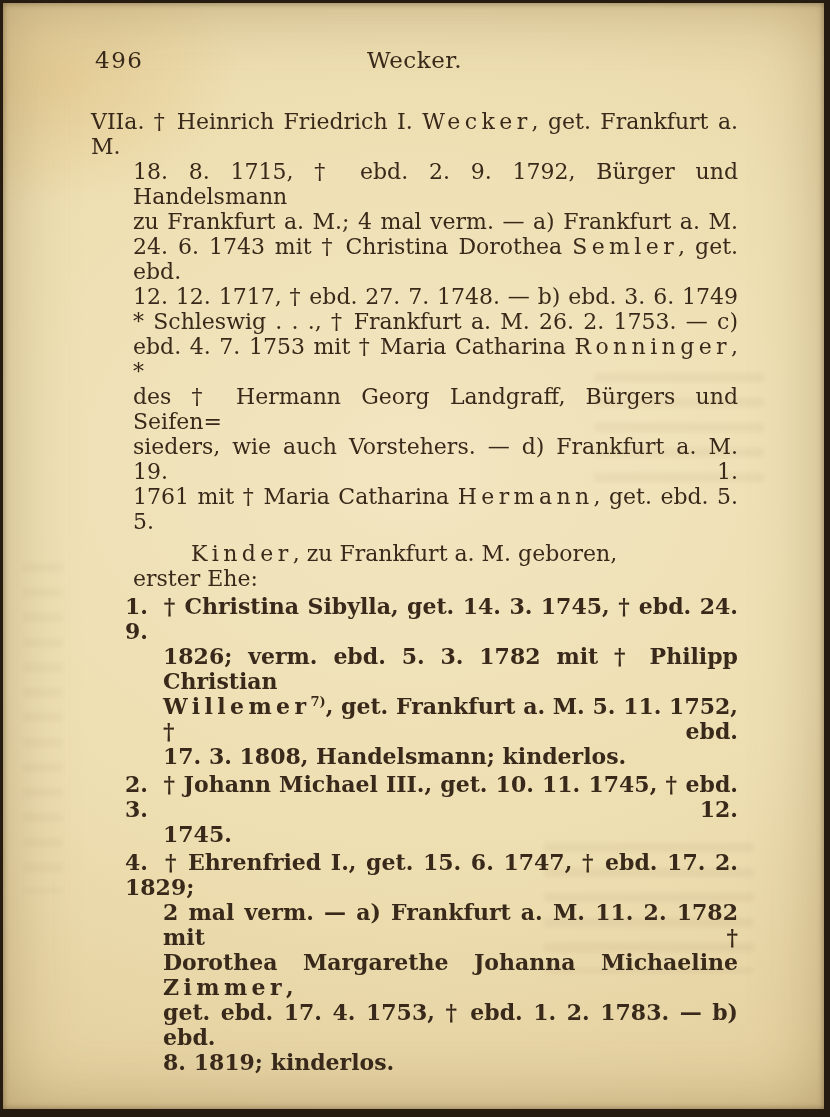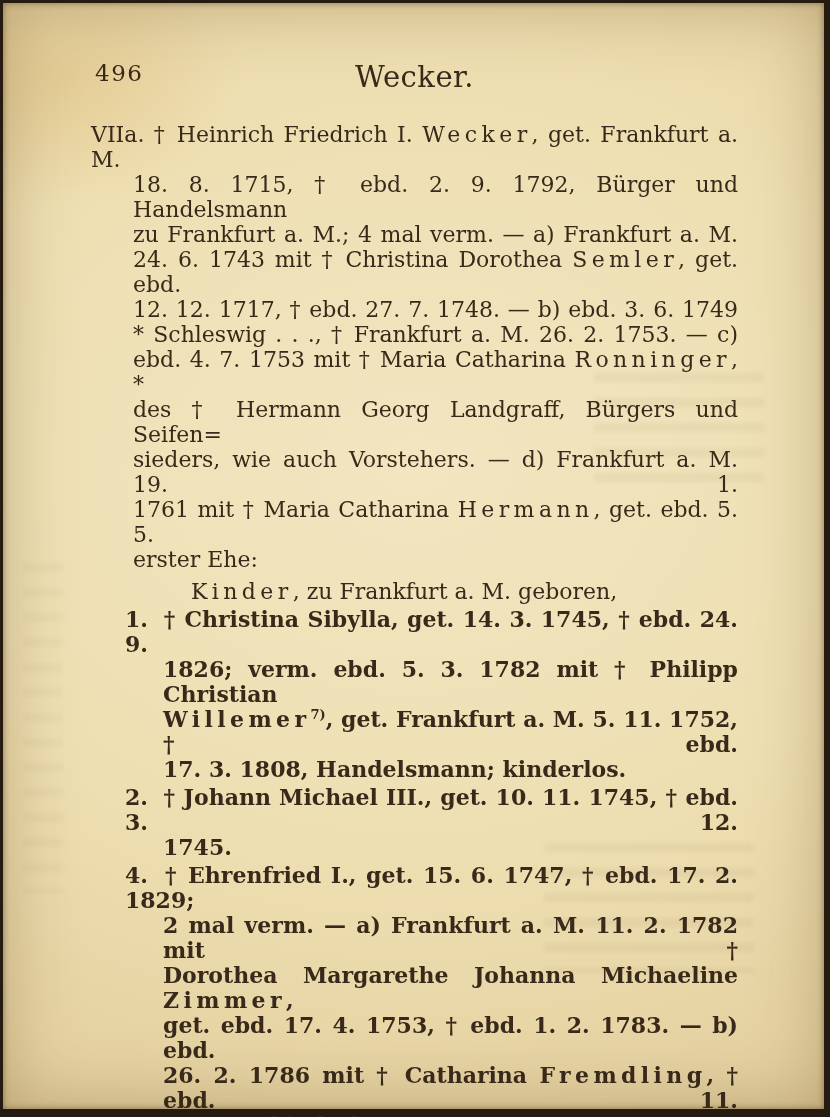--- a/index.html
+++ b/index.html
@@ -24,23 +24,23 @@
     position:absolute;
     pointer-events:none;
     opacity:.10;
     filter:blur(2px);
     background:repeating-linear-gradient(180deg, rgba(105,80,45,.55) 0 9px, rgba(105,80,45,0) 9px 25px);
   }
   .ghost.g1{right:60px;top:370px;width:170px;height:120px;}
   .ghost.g2{right:70px;top:840px;width:210px;height:130px;}
   .ghost.g3{left:20px;top:560px;width:40px;height:330px;opacity:.07;}
 
-  .header-row{position:relative;height:30px;margin-bottom:32px;margin-top:13px;}
+  .header-row{position:relative;height:30px;margin-bottom:32px;}
   .pageno{position:absolute;left:4px;top:0;font-size:23px;letter-spacing:1.5px;}
-  .running-head{display:block;text-align:center;font-size:29px;letter-spacing:.5px;}
+  .running-head{display:block;text-align:center;font-size:23px;letter-spacing:.5px;}
 
   .line{font-size:22px;line-height:25px;min-height:25px;}
   .line.j{text-align:justify;text-align-last:justify;}
   .seg{white-space:pre-wrap;}
   .seg.sp{letter-spacing:.2em;margin-top:36px;}
   .seg.sup{vertical-align:super;font-size:13px;letter-spacing:0;line-height:0;}
 
   .block.entry{margin-top:0;}
   .entry .line{padding-left:42px;}
   .entry .line.first{padding-left:0;}
@@ -74,39 +74,38 @@
         <div class="line j cont"><span class="seg">18. 8. 1715, † ebd. 2. 9. 1792, Bürger und Handelsmann</span></div>
         <div class="line j cont"><span class="seg">zu Frankfurt a. M.; 4 mal verm. — a) Frankfurt a. M.</span></div>
         <div class="line j cont"><span class="seg">24. 6. 1743 mit † Christina Dorothea </span><span class="seg sp">Semler</span><span class="seg">, get. ebd.</span></div>
         <div class="line j cont"><span class="seg">12. 12. 1717, † ebd. 27. 7. 1748. — b) ebd. 3. 6. 1749</span></div>
         <div class="line j cont"><span class="seg">* Schleswig . . ., † Frankfurt a. M. 26. 2. 1753. — c)</span></div>
         <div class="line j cont"><span class="seg">ebd. 4. 7. 1753 mit † Maria Catharina </span><span class="seg sp">Ronninger</span><span class="seg">, *</span></div>
         <div class="line j cont"><span class="seg">des † Hermann Georg Landgraff, Bürgers und Seifen=</span></div>
         <div class="line j cont"><span class="seg">sieders, wie auch Vorstehers. — d) Frankfurt a. M. 19. 1.</span></div>
         <div class="line j cont"><span class="seg">1761 mit † Maria Catharina </span><span class="seg sp">Hermann</span><span class="seg">, get. ebd. 5. 5.</span></div>
       </div>
+      <div class="block kinder">
+        <div class="line first"><span class="seg sp">Kinder</span><span class="seg">, zu Frankfurt a. M. geboren,</span></div>
+      </div>
       <div class="block ehe">
         <div class="line first"><span class="seg">erster Ehe:</span></div>
-      </div>
-      <div class="block kinder">
-        <div class="line first"><span class="seg sp">Kinder</span><span class="seg">, zu Frankfurt a. M. geboren,</span></div>
       </div>
       <div class="block item">
         <div class="line j first"><span class="num">1.</span><span class="seg">† Christina Sibylla, get. 14. 3. 1745, † ebd. 24. 9.</span></div>
         <div class="line j cont"><span class="seg">1826; verm. ebd. 5. 3. 1782 mit † Philipp Christian</span></div>
         <div class="line j cont"><span class="seg sp">Willemer</span><span class="seg sup">7)</span><span class="seg">, get. Frankfurt a. M. 5. 11. 1752, † ebd.</span></div>
         <div class="line cont"><span class="seg">17. 3. 1808, Handelsmann; kinderlos.</span></div>
       </div>
       <div class="block item">
         <div class="line j first"><span class="num">2.</span><span class="seg">† Johann Michael III., get. 10. 11. 1745, † ebd. 3. 12.</span></div>
         <div class="line cont"><span class="seg">1745.</span></div>
       </div>
       <div class="block item">
         <div class="line j first"><span class="num">4.</span><span class="seg">† Ehrenfried I., get. 15. 6. 1747, † ebd. 17. 2. 1829;</span></div>
         <div class="line j cont"><span class="seg">2 mal verm. — a) Frankfurt a. M. 11. 2. 1782 mit †</span></div>
         <div class="line j cont"><span class="seg">Dorothea Margarethe Johanna Michaeline </span><span class="seg sp">Zimmer</span><span class="seg">,</span></div>
         <div class="line j cont"><span class="seg">get. ebd. 17. 4. 1753, † ebd. 1. 2. 1783. — b) ebd.</span></div>
-        <div class="line j cont"><span class="seg">26. 2. 1786 mit † Catharina </span><span class="seg sp">Fremdling</span><span class="seg">, † ebd. 11.</span></div>
         <div class="line cont"><span class="seg">8. 1819; kinderlos.</span></div>
       </div>
     </div>
 
 </div>
 
 </body></html>

